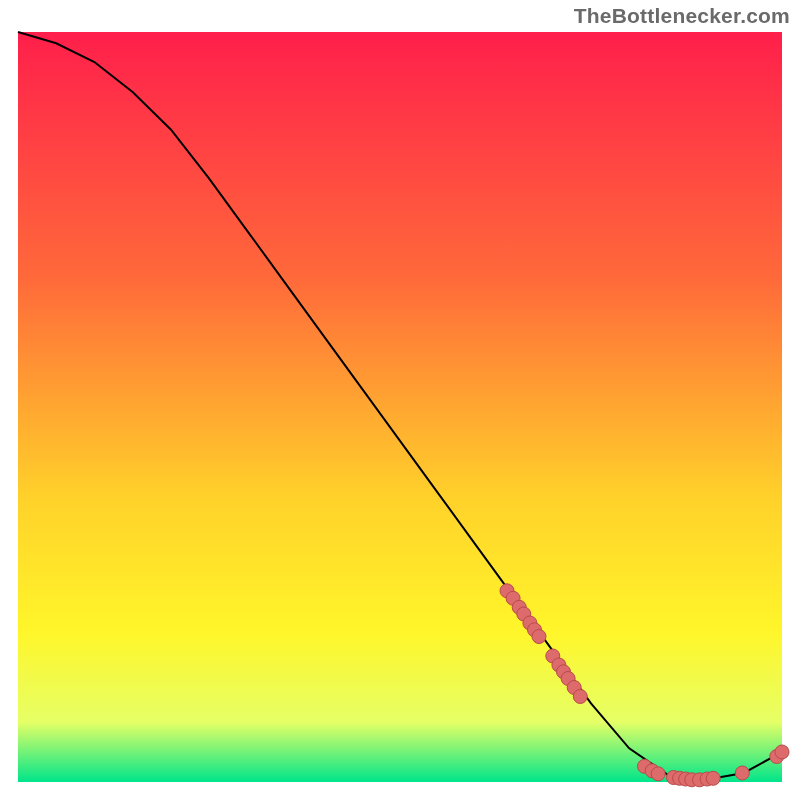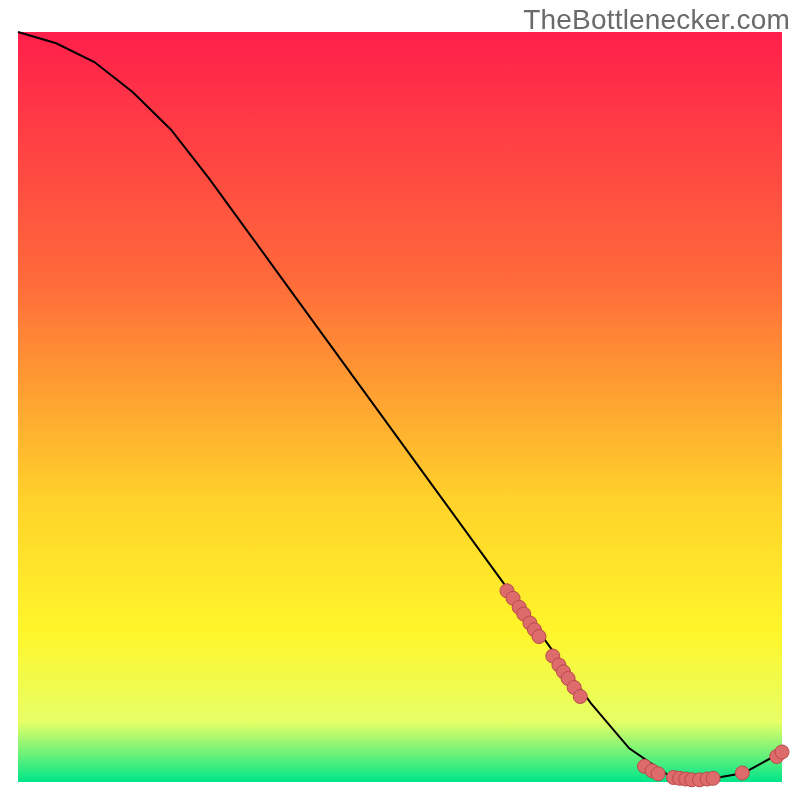--- a/index.html
+++ b/index.html
@@ -13,22 +13,22 @@
   .chart-container {
     position: relative;
     width: 800px;
     height: 800px;
   }
   .watermark {
     position: absolute;
     top: 4px;
     right: 10px;
     font-family: Arial, Helvetica, sans-serif;
-    font-size: 28px;
-    font-weight: 400;
+    font-size: 21px;
+    font-weight: 700;
     color: #6a6a6a;
     z-index: 10;
     letter-spacing: 0.2px;
   }
   svg.plot {
     position: absolute;
     left: 0;
     top: 0;
     width: 800px;
     height: 800px;

